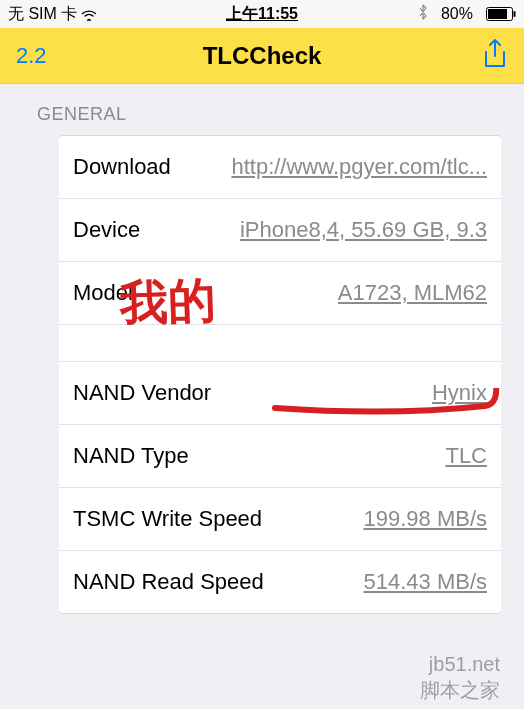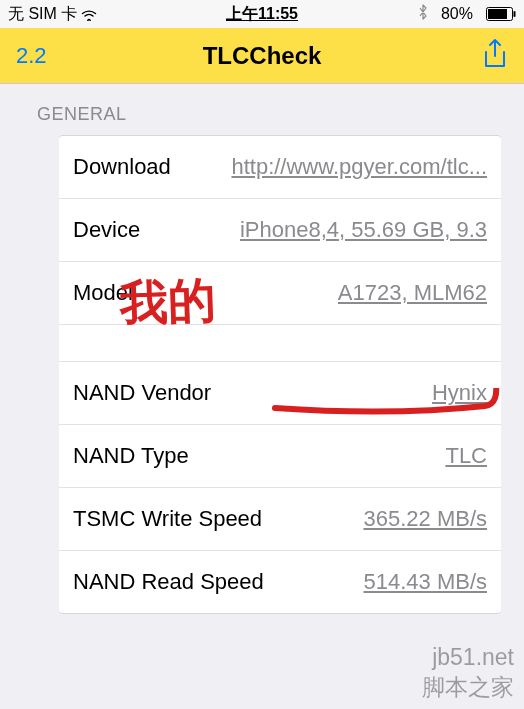--- a/index.html
+++ b/index.html
@@ -73,25 +73,25 @@
       font-family: "Kaiti SC", "STKaiti", cursive;
       transform: rotate(-2deg);
       pointer-events: none;
     }
     .red-line {
       position: absolute;
       pointer-events: none;
     }
     .watermark {
       position: absolute;
-      right: 10px;
+      right: 24px;
       bottom: 6px;
       text-align: right;
       color: rgba(0,0,0,0.35);
-      font-size: 23px;
+      font-size: 20px;
       line-height: 1.3;
     }
   </style>
 </head>
 <body>
 
 <div class="status-bar">
   <div class="status-left">
     <span>无 SIM 卡</span>
     <span>
@@ -152,21 +152,21 @@
     <div class="row">
       <span class="row-label">NAND Vendor</span>
       <span class="row-value">Hynix</span>
     </div>
     <div class="row">
       <span class="row-label">NAND Type</span>
       <span class="row-value">TLC</span>
     </div>
     <div class="row">
       <span class="row-label">TSMC Write Speed</span>
-      <span class="row-value">365.22 MB/s</span>
+      <span class="row-value">199.98 MB/s</span>
     </div>
     <div class="row">
       <span class="row-label">NAND Read Speed</span>
       <span class="row-value">514.43 MB/s</span>
     </div>
   </div>
 </div>
 
 <div class="handwriting">我的</div>
 

